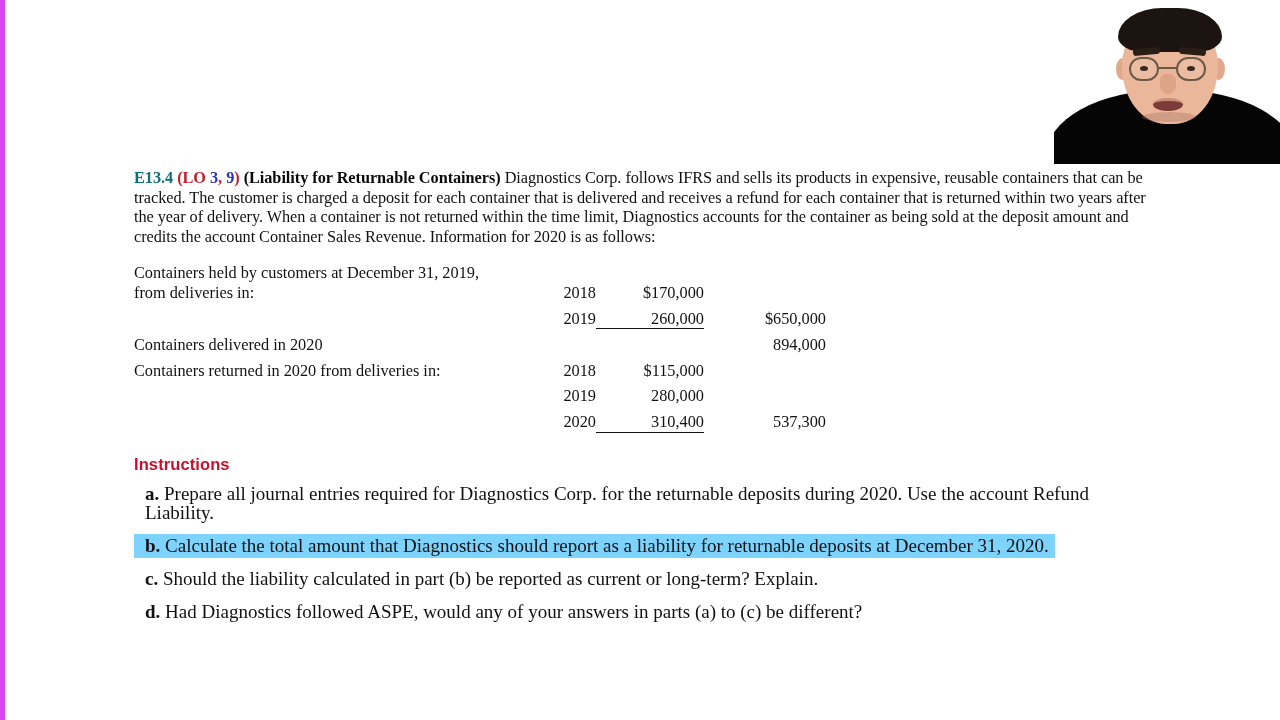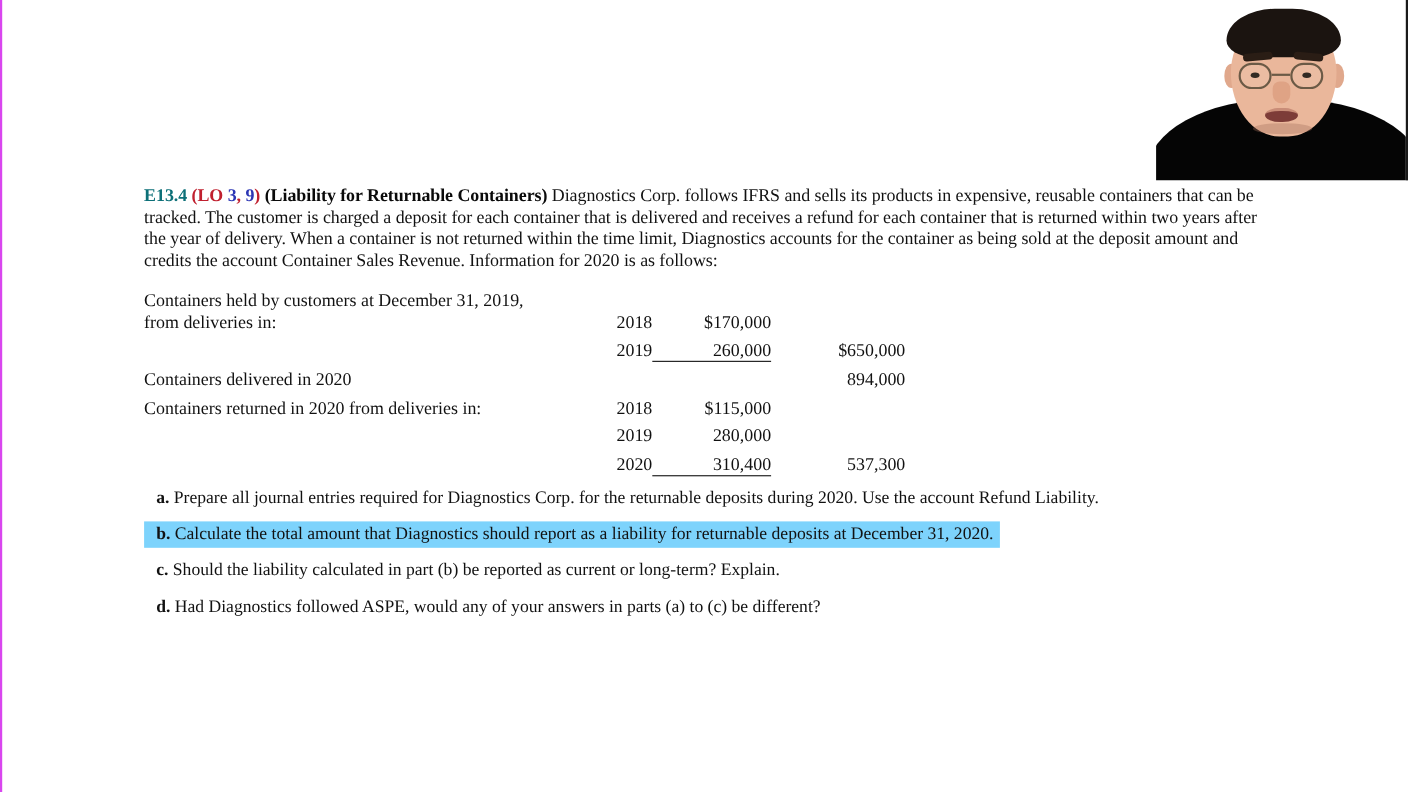--- a/index.html
+++ b/index.html
@@ -8,21 +8,21 @@
     background: #ffffff;
   }
   #screen {
     position: relative;
     width: 1280px;
     height: 720px;
     background: #ffffff;
     overflow: hidden;
     font-family: "Liberation Serif", serif;
     color: #111111;
-    border-left: 2px solid #d946ef;
+    border-left: 5px solid #d946ef;
     box-sizing: border-box;
   }
 
   
   #webcam {
     position: absolute;
     left: 1049px;
     top: 0px;
     width: 229px;
     height: 164px;
@@ -198,21 +198,21 @@
     margin-top: 22px;
     letter-spacing: 0.1px;
   }
   ol.instr {
     list-style: none;
     margin: 0;
     padding: 0;
     margin-top: 8px;
   }
   ol.instr li {
-    font-size: 16px;
+    font-size: 19px;
     line-height: 19px;
     margin-bottom: 9px;
     padding: 2px 4px 3px 11px;
     display: block;
   }
   ol.instr li .lbl { font-weight: bold; }
   ol.instr li.hl {
     background: #7dd3fc;
     display: inline-block;
     padding-right: 6px;
@@ -282,20 +282,21 @@
           </tr>
         <tr>
           <td class="c-label"></td>
           <td class="c-year">2020</td>
           <td class="c-amt rule-under">310,400</td>
           <td class="c-total">537,300</td>
         </tr>
       </tbody>
     </table>
 
+    <div class="instructions-head">Instructions</div>
 
     <ol class="instr">
       <li><span class="lbl">a.</span> <span>Prepare all journal entries required for Diagnostics Corp. for the returnable deposits during 2020. Use the account Refund Liability.</span></li>
       <li class="hl"><span class="lbl">b.</span> <span>Calculate the total amount that Diagnostics should report as a liability for returnable deposits at December 31, 2020.</span></li>
       <li><span class="lbl">c.</span> <span>Should the liability calculated in part (b) be reported as current or long-term? Explain.</span></li>
       <li><span class="lbl">d.</span> <span>Had Diagnostics followed ASPE, would any of your answers in parts (a) to (c) be different?</span></li>
     </ol>
 
   </div>
 

